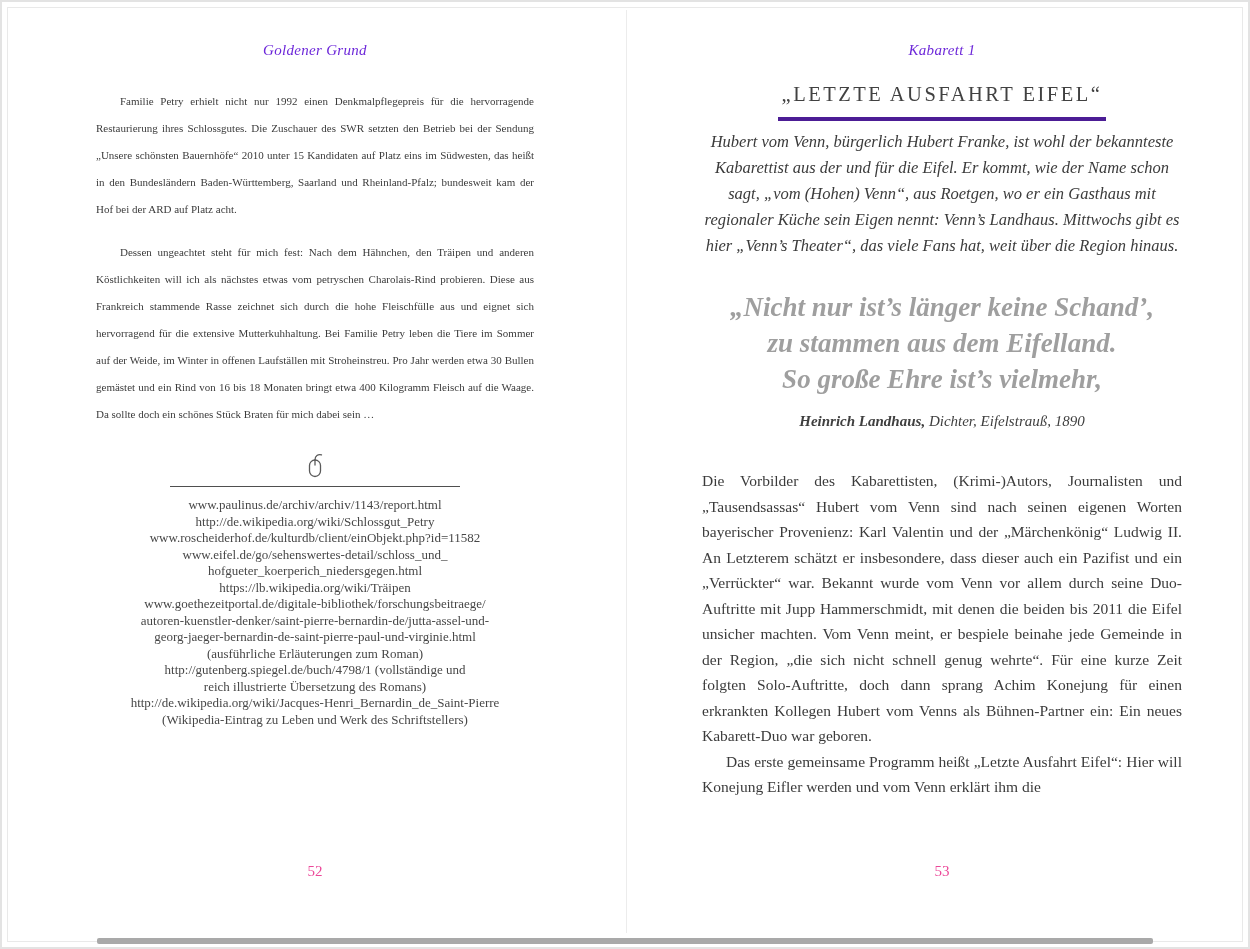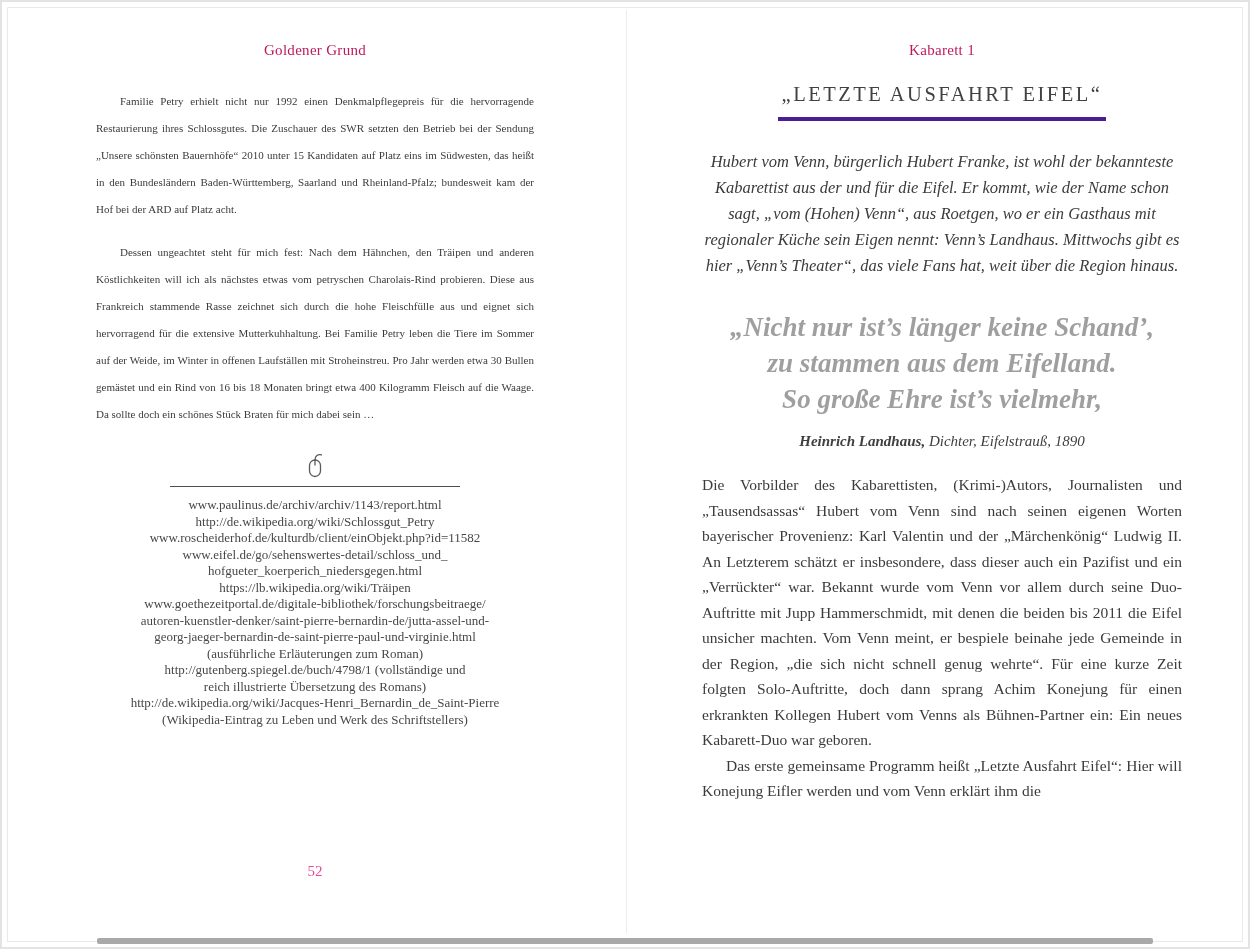--- a/index.html
+++ b/index.html
@@ -25,22 +25,22 @@
   .bottom-edge {
     position:absolute; bottom:3px; left:95px; right:95px; height:6px;
     background:#a9a9a9; border-radius:2px;
   }
 
   .page { position:absolute; top:40px; height:838px; }
   .page-left  { left:78px;  width:470px; }
   .page-right { left:700px; width:480px; }
 
   .running-head {
-    text-align:center; 
-    font-size:15px; color:#be185d;
+    text-align:center; font-style:italic;
+    font-size:15px; color:#6d28d9;
     letter-spacing:0.3px;
   }
 
   
   .body-left p {
     margin:16px; text-align:justify;
     font-size:11px; line-height:27px;
   }
   .body-left { margin-top:29px; }
   .indent { text-indent:24px; }
@@ -61,39 +61,39 @@
   
   .title-wrap { text-align:center; margin-top:24px; }
   .title-wrap span {
     display:inline-block;
     font-size:20.5px; letter-spacing:2.5px; color:#414141;
     border-bottom:4px solid #4c1d95;
     padding:0 4px 11px 4px;
   }
 
   .intro {
-    margin-top:28px; text-align:center;
+    margin-top:8px; text-align:center;
     font-style:italic; font-size:16.5px; line-height:26px;
     color:#3b3b3b;
   }
 
   .big-quote {
     margin-top:30px; text-align:center;
     font-style:italic; font-weight:bold;
     font-size:27px; line-height:36px;
     color:#9f9f9f;
   }
 
   .attribution {
     margin-top:16px; text-align:center;
     font-size:15px; font-style:italic; color:#3f3f3f;
   }
   .attribution .attr-name { font-weight:bold; }
 
-  .body-right { margin-top:22px; }
+  .body-right { margin-top:38px; }
   .body-right p {
     margin:0; text-align:justify;
     font-size:15.5px; line-height:25.5px;
   }
 </style>
 </head>
 <body>
 
 <div class="spread">
   <div class="inner-frame"></div>
@@ -155,17 +155,18 @@
 
     <div class="attribution">
       <span class="attr-name">Heinrich Landhaus,</span><span> Dichter, Eifelstrauß, 1890</span>
     </div>
 
     <div class="body-right">
       <p>Die Vorbilder des Kabarettisten, (Krimi-)Autors, Journalisten und „Tausendsassas“ Hubert vom Venn sind nach seinen eigenen Worten bayerischer Provenienz: Karl Valentin und der „Märchenkönig“ Ludwig II. An Letzterem schätzt er insbesondere, dass dieser auch ein Pazifist und ein „Verrückter“ war. Bekannt wurde vom Venn vor allem durch seine Duo-Auftritte mit Jupp Hammerschmidt, mit denen die beiden bis 2011 die Eifel unsicher machten. Vom Venn meint, er bespiele beinahe jede Gemeinde in der Region, „die sich nicht schnell genug wehrte“. Für eine kurze Zeit folgten Solo-Auftritte, doch dann sprang Achim Konejung für einen erkrankten Kollegen Hubert vom Venns als Bühnen-Partner ein: Ein neues Kabarett-Duo war geboren.</p>
       <p class="indent">Das erste gemeinsame Programm heißt „Letzte Ausfahrt Eifel“: Hier will Konejung Eifler werden und vom Venn erklärt ihm die</p>
     </div>
 
+    <div class="pagenum">53</div>
   </div>
 
   <div class="center-divider"></div>
   <div class="bottom-edge"></div>
 </div>
 
 </body></html>

